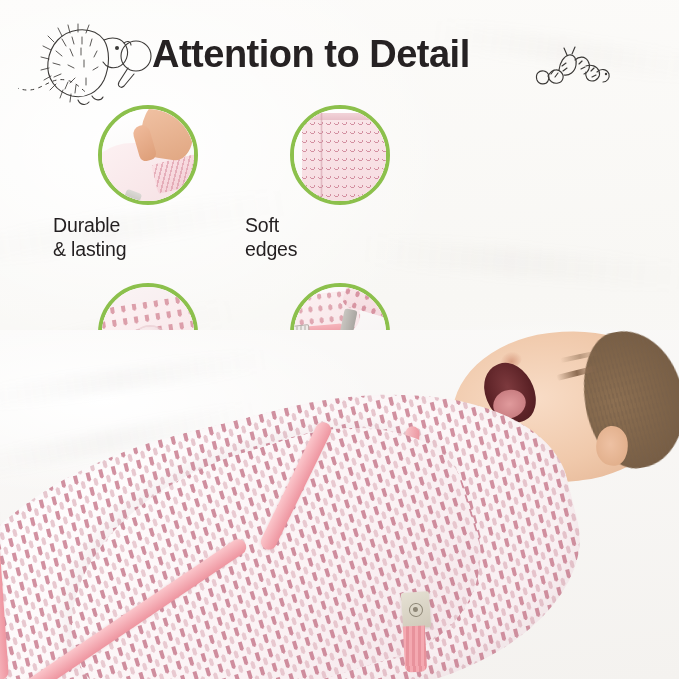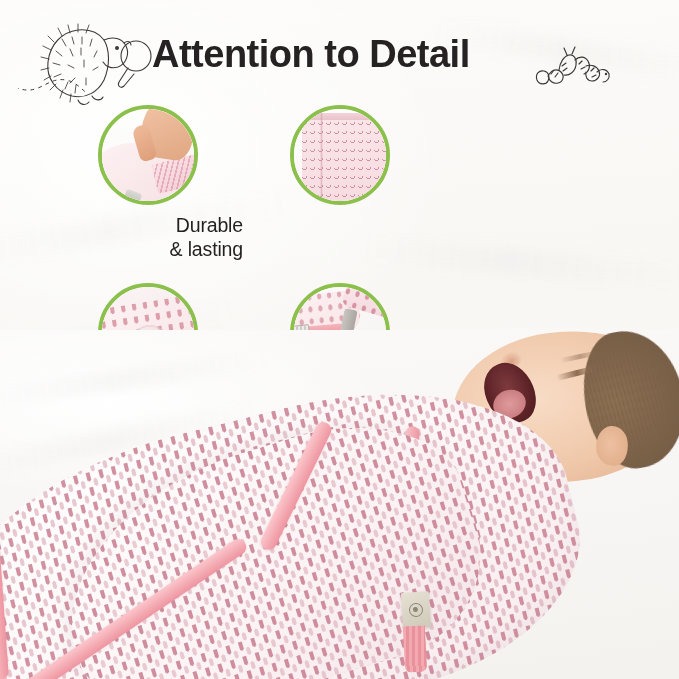--- a/index.html
+++ b/index.html
@@ -49,21 +49,21 @@
     letter-spacing:-0.5px;
     color:#262223;
     white-space:nowrap;
   }
   .caterpillar { position:absolute; left:531px; top:36px; width:82px; height:52px; }
 
   
   .feature {
     position:absolute;
     width:190px;
-    text-align:right;
+    text-align:left;
   }
   .f-circle {
     width:100px; height:100px;
     margin:0 auto;
     border-radius:50%;
     border:4px solid #8cc04c;
     overflow:hidden;
     position:relative;
     background:#ffffff;
   }
@@ -504,20 +504,22 @@
 
   <div class="feature feat-1">
     <div class="f-circle">
       <div class="f-photo">
         <div class="ph-bg-white"></div>
         <div class="ph1-swatch"></div>
         <div class="ph1-hem"></div>
         <div class="ph1-seam"></div>
       </div>
     </div>
+    <div class="f-label">Soft
+edges</div>
   </div>
 
 
   <div class="feature feat-3">
     <div class="f-circle">
       <div class="f-photo">
         <div class="ph3-base"></div>
         <div class="ph3-fabric"></div>
         <div class="ph3-patch"></div>
         <div class="ph3-clip"></div>

